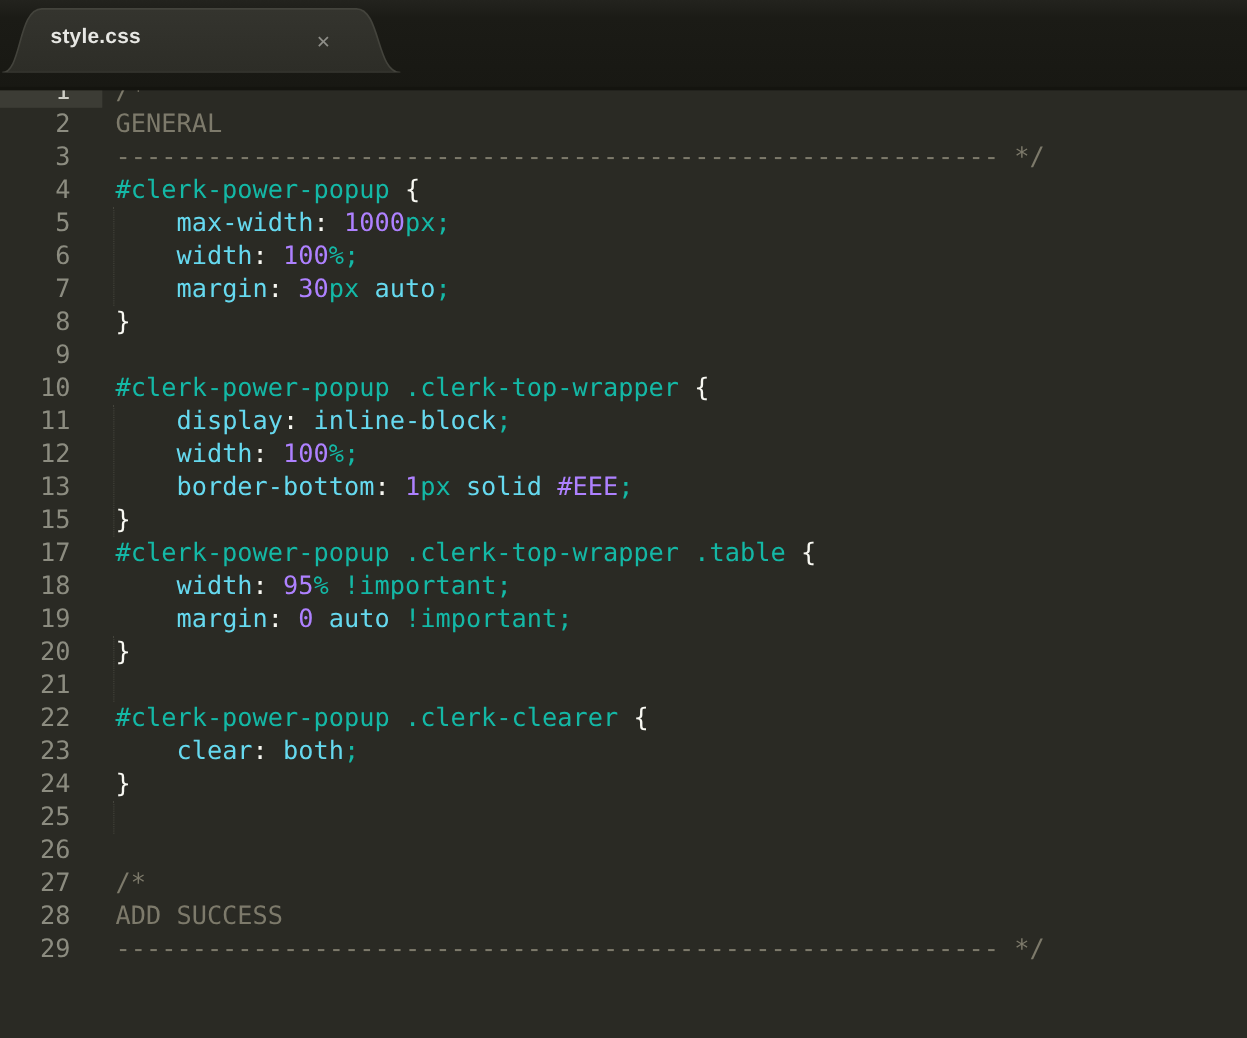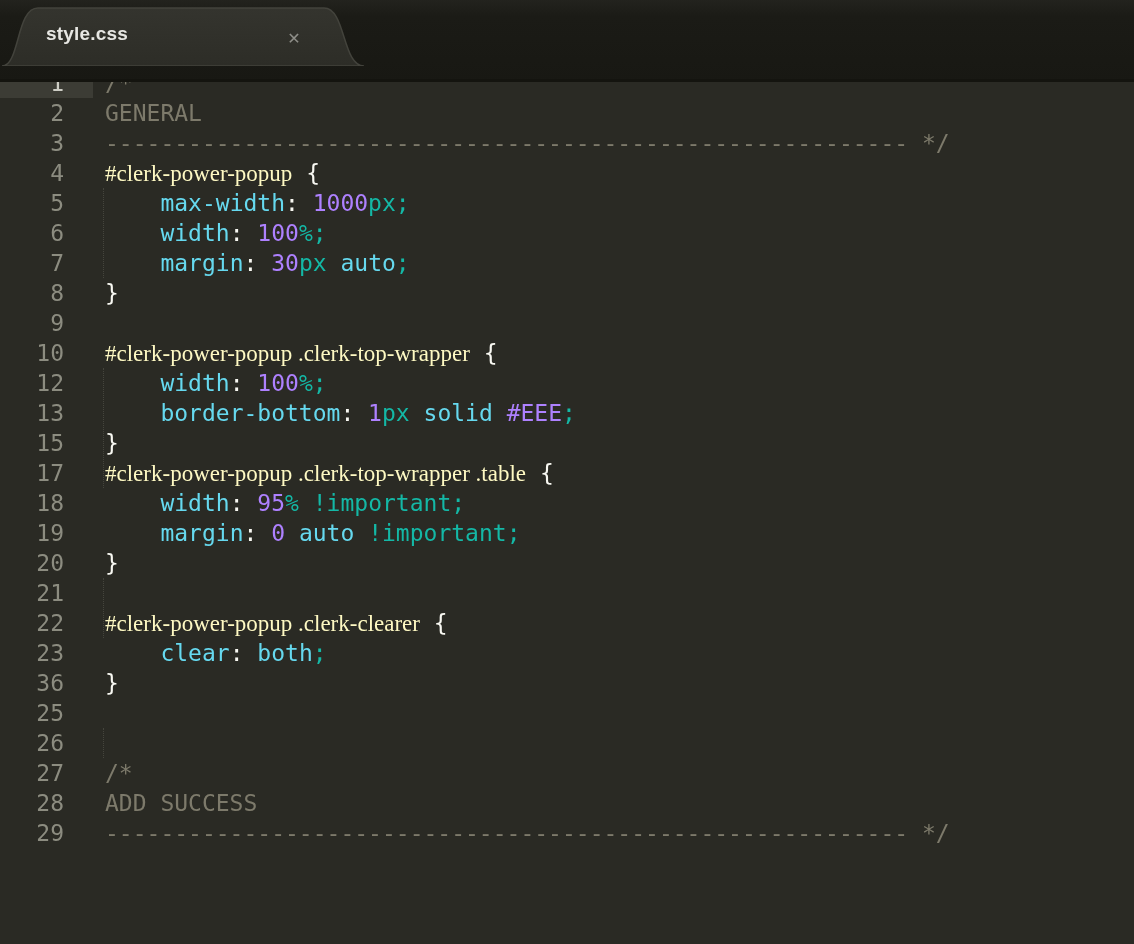--- a/index.html
+++ b/index.html
@@ -47,21 +47,21 @@
   .line{display:flex;height:30px;white-space:pre;}
   .ln{
     display:inline-block;width:93px;box-sizing:border-box;
     padding-right:29px;text-align:right;
     color:#8c8c80;flex:0 0 auto;
   }
   .ln.cur{background:#3c3c35;color:#cdcdc5;}
   .lc{padding-left:12px;flex:1;color:#f8f8f2;}
   
   .cm{color:#7d7a6b;}
-  .sel{color:#fef9c3;font-family:Liberation Serif, serif;}
+  .sel{color:#14b8a6;}
   .pr{color:#66d9ef;}
   .va{color:#66d9ef;}
   .nu{color:#ae81ff;}
   .pk{color:#14b8a6;}
   .pu{color:#f8f8f2;}
   
   .guide{
     position:absolute;width:0;left:103px;
     border-left:1px dotted #45453d;
     z-index:1;pointer-events:none;
@@ -99,31 +99,32 @@
         <div class="line"><span class="ln cur">1</span><span class="lc"><span class="cm">/*</span></span></div>
         <div class="line"><span class="ln">2</span><span class="lc"><span class="cm">GENERAL</span></span></div>
         <div class="line"><span class="ln">3</span><span class="lc"><span class="cm">---------------------------------------------------------- */</span></span></div>
         <div class="line"><span class="ln">4</span><span class="lc"><span class="sel">#clerk-power-popup</span><span class="pu"> {</span></span></div>
         <div class="line"><span class="ln">5</span><span class="lc"><span class="pu">    </span><span class="pr">max-width</span><span class="pu">: </span><span class="nu">1000</span><span class="pk">px</span><span class="pk">;</span></span></div>
         <div class="line"><span class="ln">6</span><span class="lc"><span class="pu">    </span><span class="pr">width</span><span class="pu">: </span><span class="nu">100</span><span class="pk">%</span><span class="pk">;</span></span></div>
         <div class="line"><span class="ln">7</span><span class="lc"><span class="pu">    </span><span class="pr">margin</span><span class="pu">: </span><span class="nu">30</span><span class="pk">px</span><span class="pu"> </span><span class="va">auto</span><span class="pk">;</span></span></div>
         <div class="line"><span class="ln">8</span><span class="lc"><span class="pu">}</span></span></div>
         <div class="line"><span class="ln">9</span><span class="lc"></span></div>
         <div class="line"><span class="ln">10</span><span class="lc"><span class="sel">#clerk-power-popup .clerk-top-wrapper</span><span class="pu"> {</span></span></div>
+        <div class="line"><span class="ln">11</span><span class="lc"><span class="pu">    </span><span class="pr">display</span><span class="pu">: </span><span class="va">inline-block</span><span class="pk">;</span></span></div>
         <div class="line"><span class="ln">12</span><span class="lc"><span class="pu">    </span><span class="pr">width</span><span class="pu">: </span><span class="nu">100</span><span class="pk">%</span><span class="pk">;</span></span></div>
         <div class="line"><span class="ln">13</span><span class="lc"><span class="pu">    </span><span class="pr">border-bottom</span><span class="pu">: </span><span class="nu">1</span><span class="pk">px</span><span class="pu"> </span><span class="va">solid</span><span class="pu"> </span><span class="nu">#EEE</span><span class="pk">;</span></span></div>
         <div class="line"><span class="ln">15</span><span class="lc"><span class="pu">}</span></span></div>
         <div class="line"><span class="ln">17</span><span class="lc"><span class="sel">#clerk-power-popup .clerk-top-wrapper .table</span><span class="pu"> {</span></span></div>
         <div class="line"><span class="ln">18</span><span class="lc"><span class="pu">    </span><span class="pr">width</span><span class="pu">: </span><span class="nu">95</span><span class="pk">%</span><span class="pu"> </span><span class="pk">!important</span><span class="pk">;</span></span></div>
         <div class="line"><span class="ln">19</span><span class="lc"><span class="pu">    </span><span class="pr">margin</span><span class="pu">: </span><span class="nu">0</span><span class="pu"> </span><span class="va">auto</span><span class="pu"> </span><span class="pk">!important</span><span class="pk">;</span></span></div>
         <div class="line"><span class="ln">20</span><span class="lc"><span class="pu">}</span></span></div>
         <div class="line"><span class="ln">21</span><span class="lc"></span></div>
         <div class="line"><span class="ln">22</span><span class="lc"><span class="sel">#clerk-power-popup .clerk-clearer</span><span class="pu"> {</span></span></div>
         <div class="line"><span class="ln">23</span><span class="lc"><span class="pu">    </span><span class="pr">clear</span><span class="pu">: </span><span class="va">both</span><span class="pk">;</span></span></div>
-        <div class="line"><span class="ln">36</span><span class="lc"><span class="pu">}</span></span></div>
+        <div class="line"><span class="ln">24</span><span class="lc"><span class="pu">}</span></span></div>
         <div class="line"><span class="ln">25</span><span class="lc"></span></div>
         <div class="line"><span class="ln">26</span><span class="lc"></span></div>
         <div class="line"><span class="ln">27</span><span class="lc"><span class="cm">/*</span></span></div>
         <div class="line"><span class="ln">28</span><span class="lc"><span class="cm">ADD SUCCESS</span></span></div>
         <div class="line"><span class="ln">29</span><span class="lc"><span class="cm">---------------------------------------------------------- */</span></span></div>
       </div>
   </div>
 
 </div>
 

